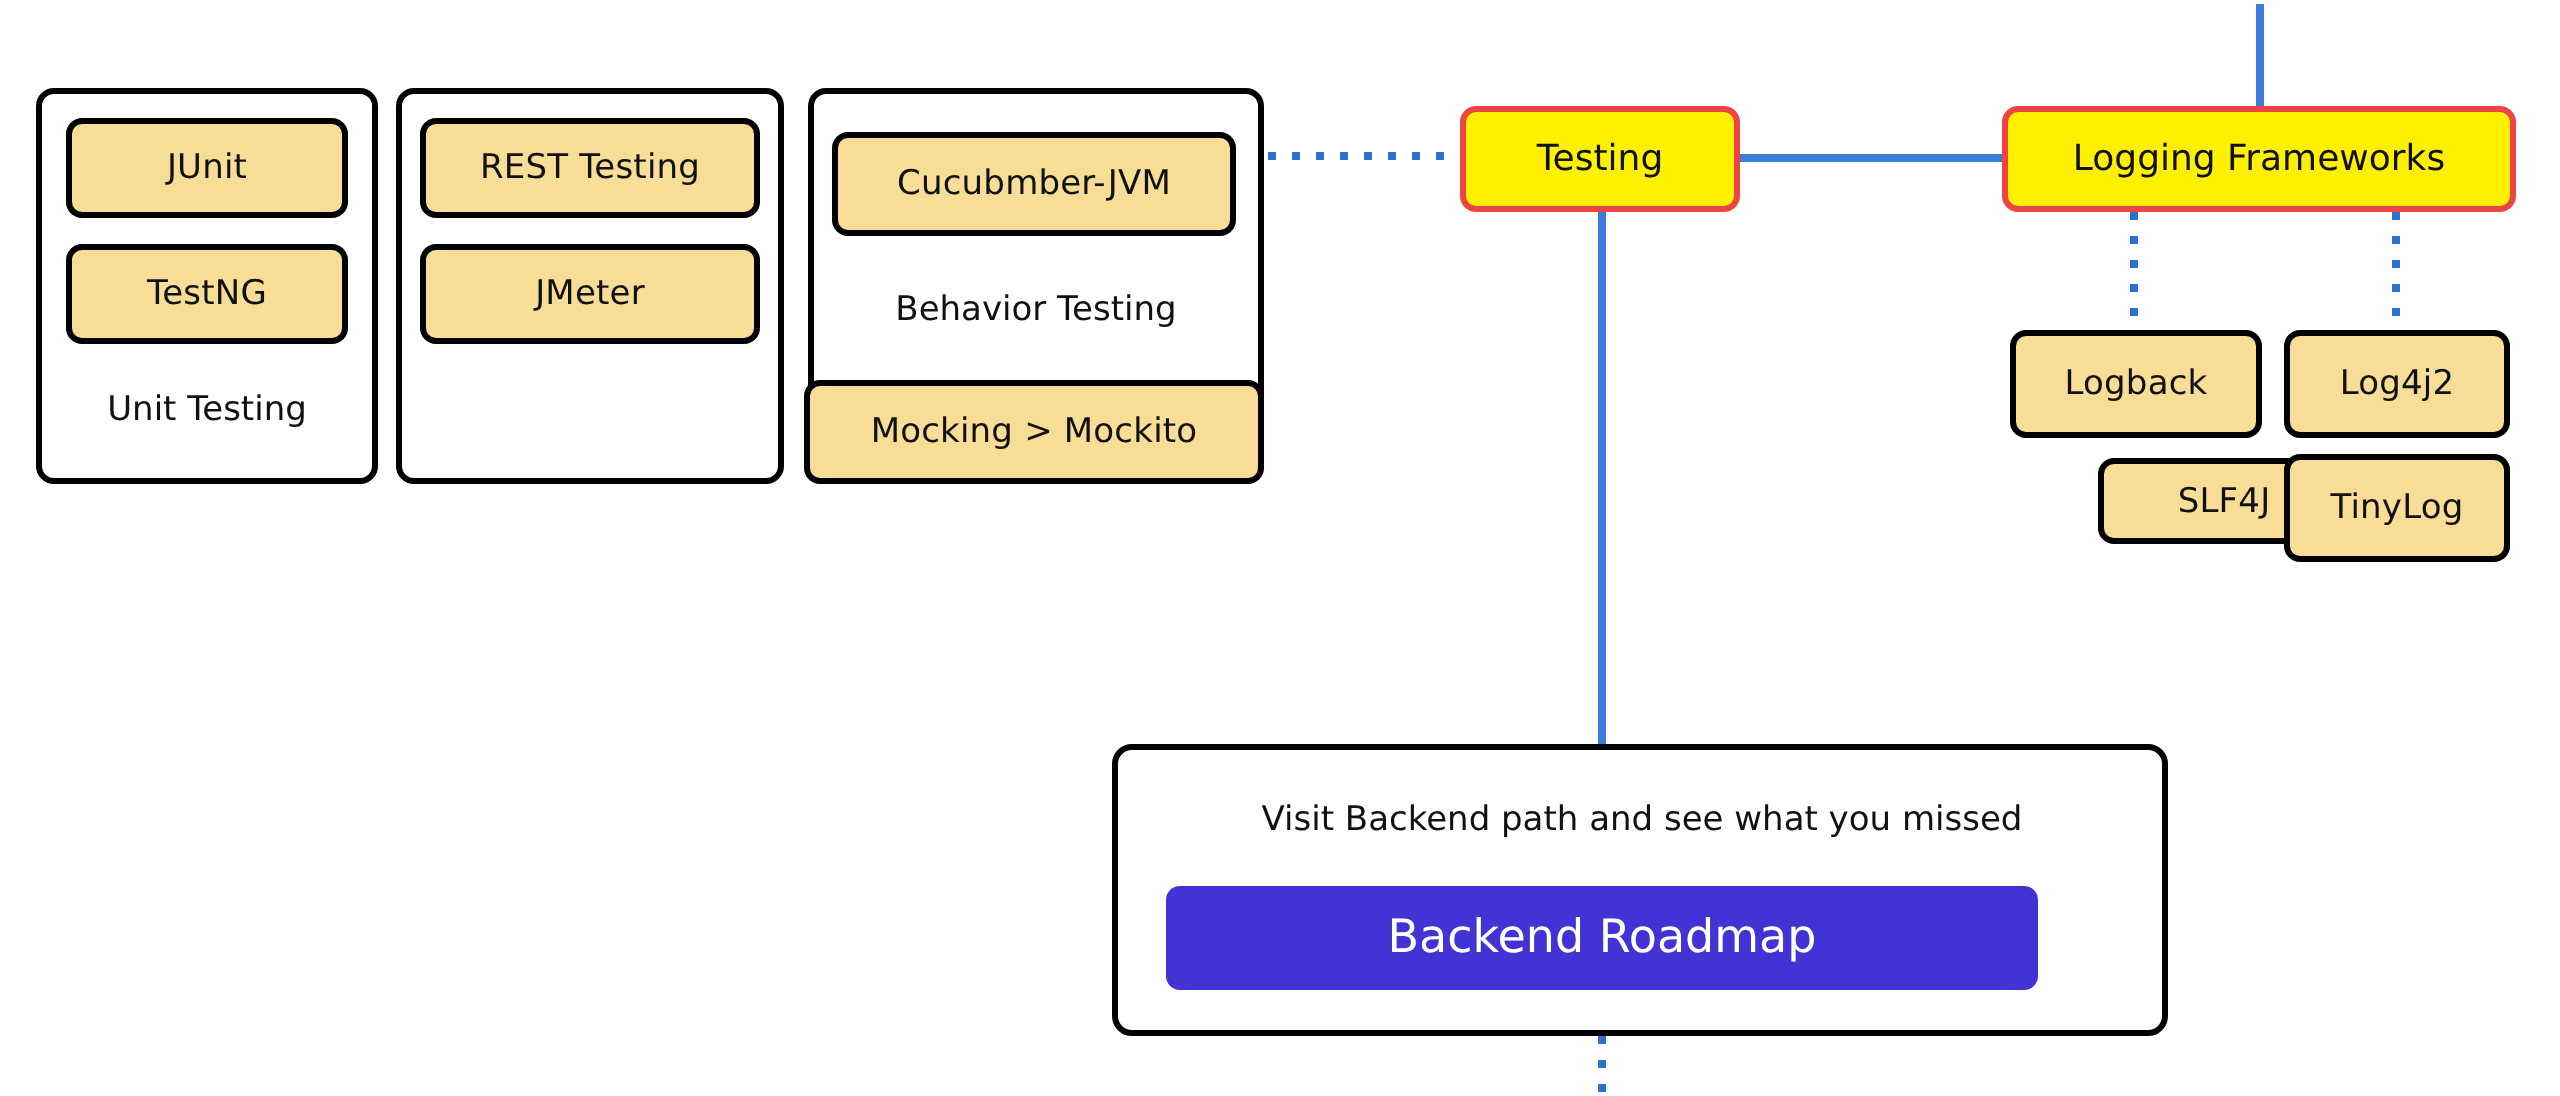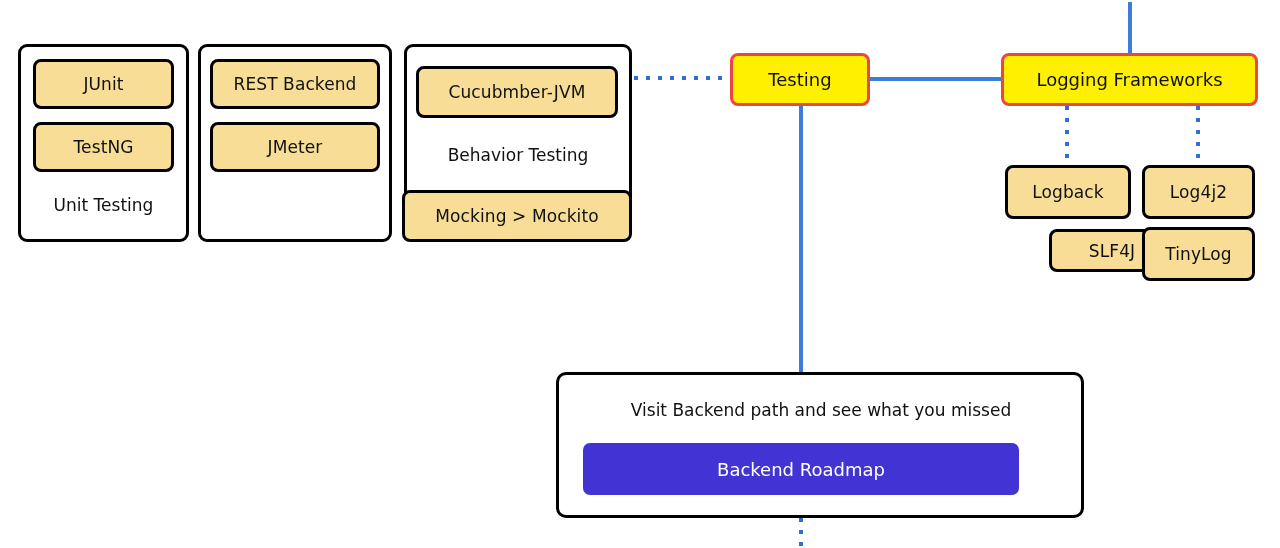--- a/index.html
+++ b/index.html
@@ -101,21 +101,21 @@
   }
   .cta-button {
     position: absolute;
     background: #4133d4;
     border: none;
     border-radius: 7px;
     display: flex;
     align-items: center;
     justify-content: center;
     color: #ffffff;
-    font-size: 18px;
+    font-size: 23px;
     font-family: "DejaVu Sans", sans-serif;
     cursor: pointer;
     white-space: nowrap;
   }
 </style>
 </head>
 <body>
 
 <div id="canvas">
 
@@ -136,21 +136,21 @@
   <div class="group-box" style="left:16px; top:42px; width:171px; height:198px;"></div>
 
   <div class="tan-node" style="left:31px; top:57px; width:141px; height:50px;">JUnit</div>
 
   <div class="tan-node" style="left:31px; top:120px; width:141px; height:50px;">TestNG</div>
 
   <div class="group-label" style="left:16px; top:188px; width:171px; height:30px;">Unit Testing</div>
 
   <div class="group-box" style="left:196px; top:42px; width:194px; height:198px;"></div>
 
-  <div class="tan-node" style="left:208px; top:57px; width:170px; height:50px;">REST Backend</div>
+  <div class="tan-node" style="left:208px; top:57px; width:170px; height:50px;">REST Testing</div>
 
   <div class="tan-node" style="left:208px; top:120px; width:170px; height:50px;">JMeter</div>
 
 
   <div class="group-box" style="left:402px; top:42px; width:228px; height:196px;"></div>
 
   <div class="tan-node" style="left:414px; top:64px; width:202px; height:52px;">Cucubmber-JVM</div>
 
   <div class="group-label" style="left:402px; top:138px; width:228px; height:30px;">Behavior Testing</div>
 

